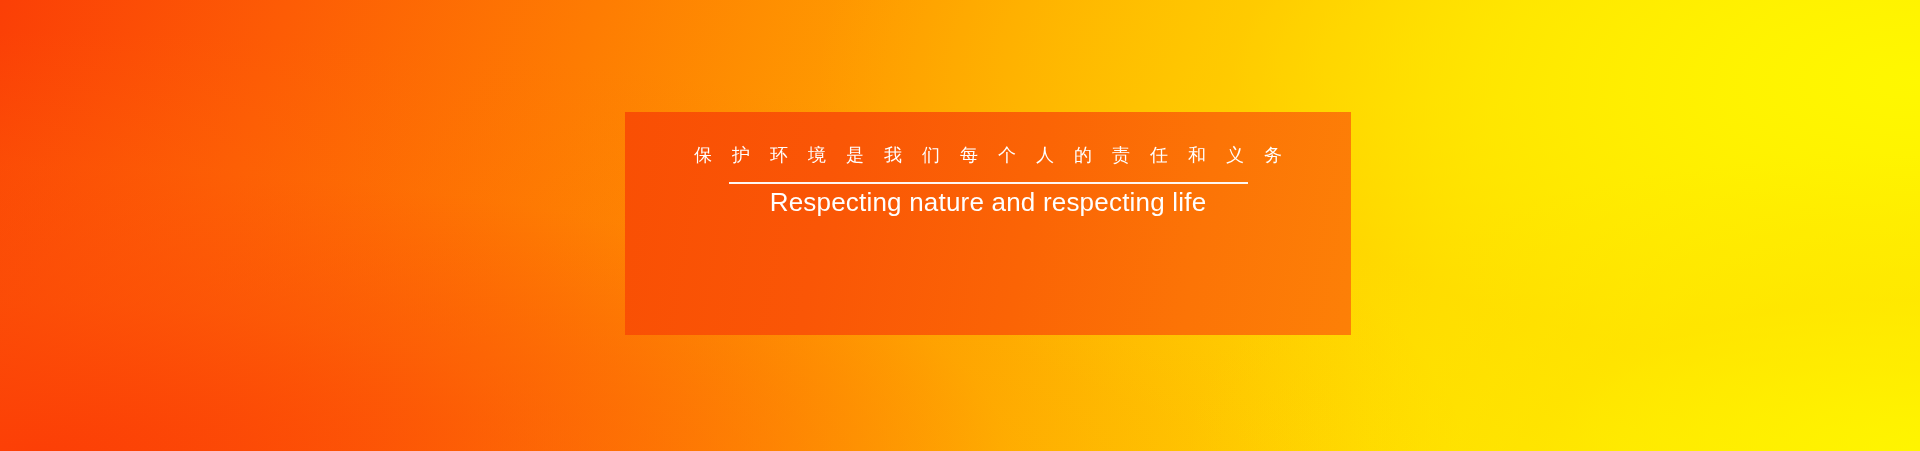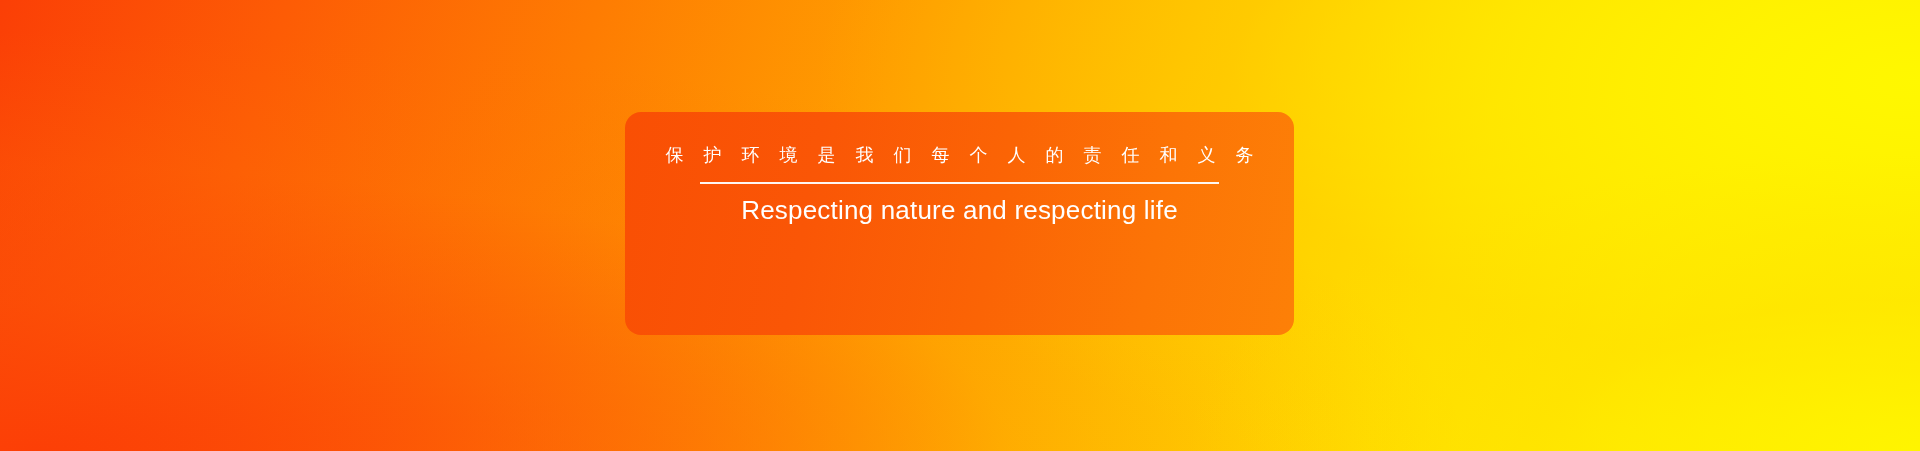--- a/index.html
+++ b/index.html
@@ -61,30 +61,29 @@
         rgba(255, 245, 0, 0.85) 0%,
         rgba(255, 222, 0, 0.35) 28%,
         rgba(255, 190, 0, 0.0) 55%);
   }
 
   
   .panel {
     position: absolute;
     left: 625px;
     top: 112px;
-    width: 669px;
+    width: 726px;
     height: 223px;
     background: linear-gradient(100deg,
         #f94f04 0%,
         #fa5606 28%,
         #fb6405 55%,
         #fc7406 78%,
         #fd8007 100%);
     box-sizing: border-box;
-    border-radius: 16px;
   }
 
   .panel-inner {
     position: absolute;
     left: 0;
     right: 0;
     top: 0;
     bottom: 0;
     display: flex;
     flex-direction: column;
@@ -125,21 +124,21 @@
     margin-top: 18px;
     opacity: 0.95;
   }
 
   .subline {
     color: #ffffff;
     font-size: 26px;
     line-height: 1;
     font-weight: 400;
     letter-spacing: 0.2px;
-    margin-top: 13px;
+    margin-top: 5px;
     white-space: nowrap;
   }
 </style>
 </head>
 <body>
 
 <div class="banner">
 
   <div class="banner-bg"></div>
   <div class="banner-glow-left"></div>

